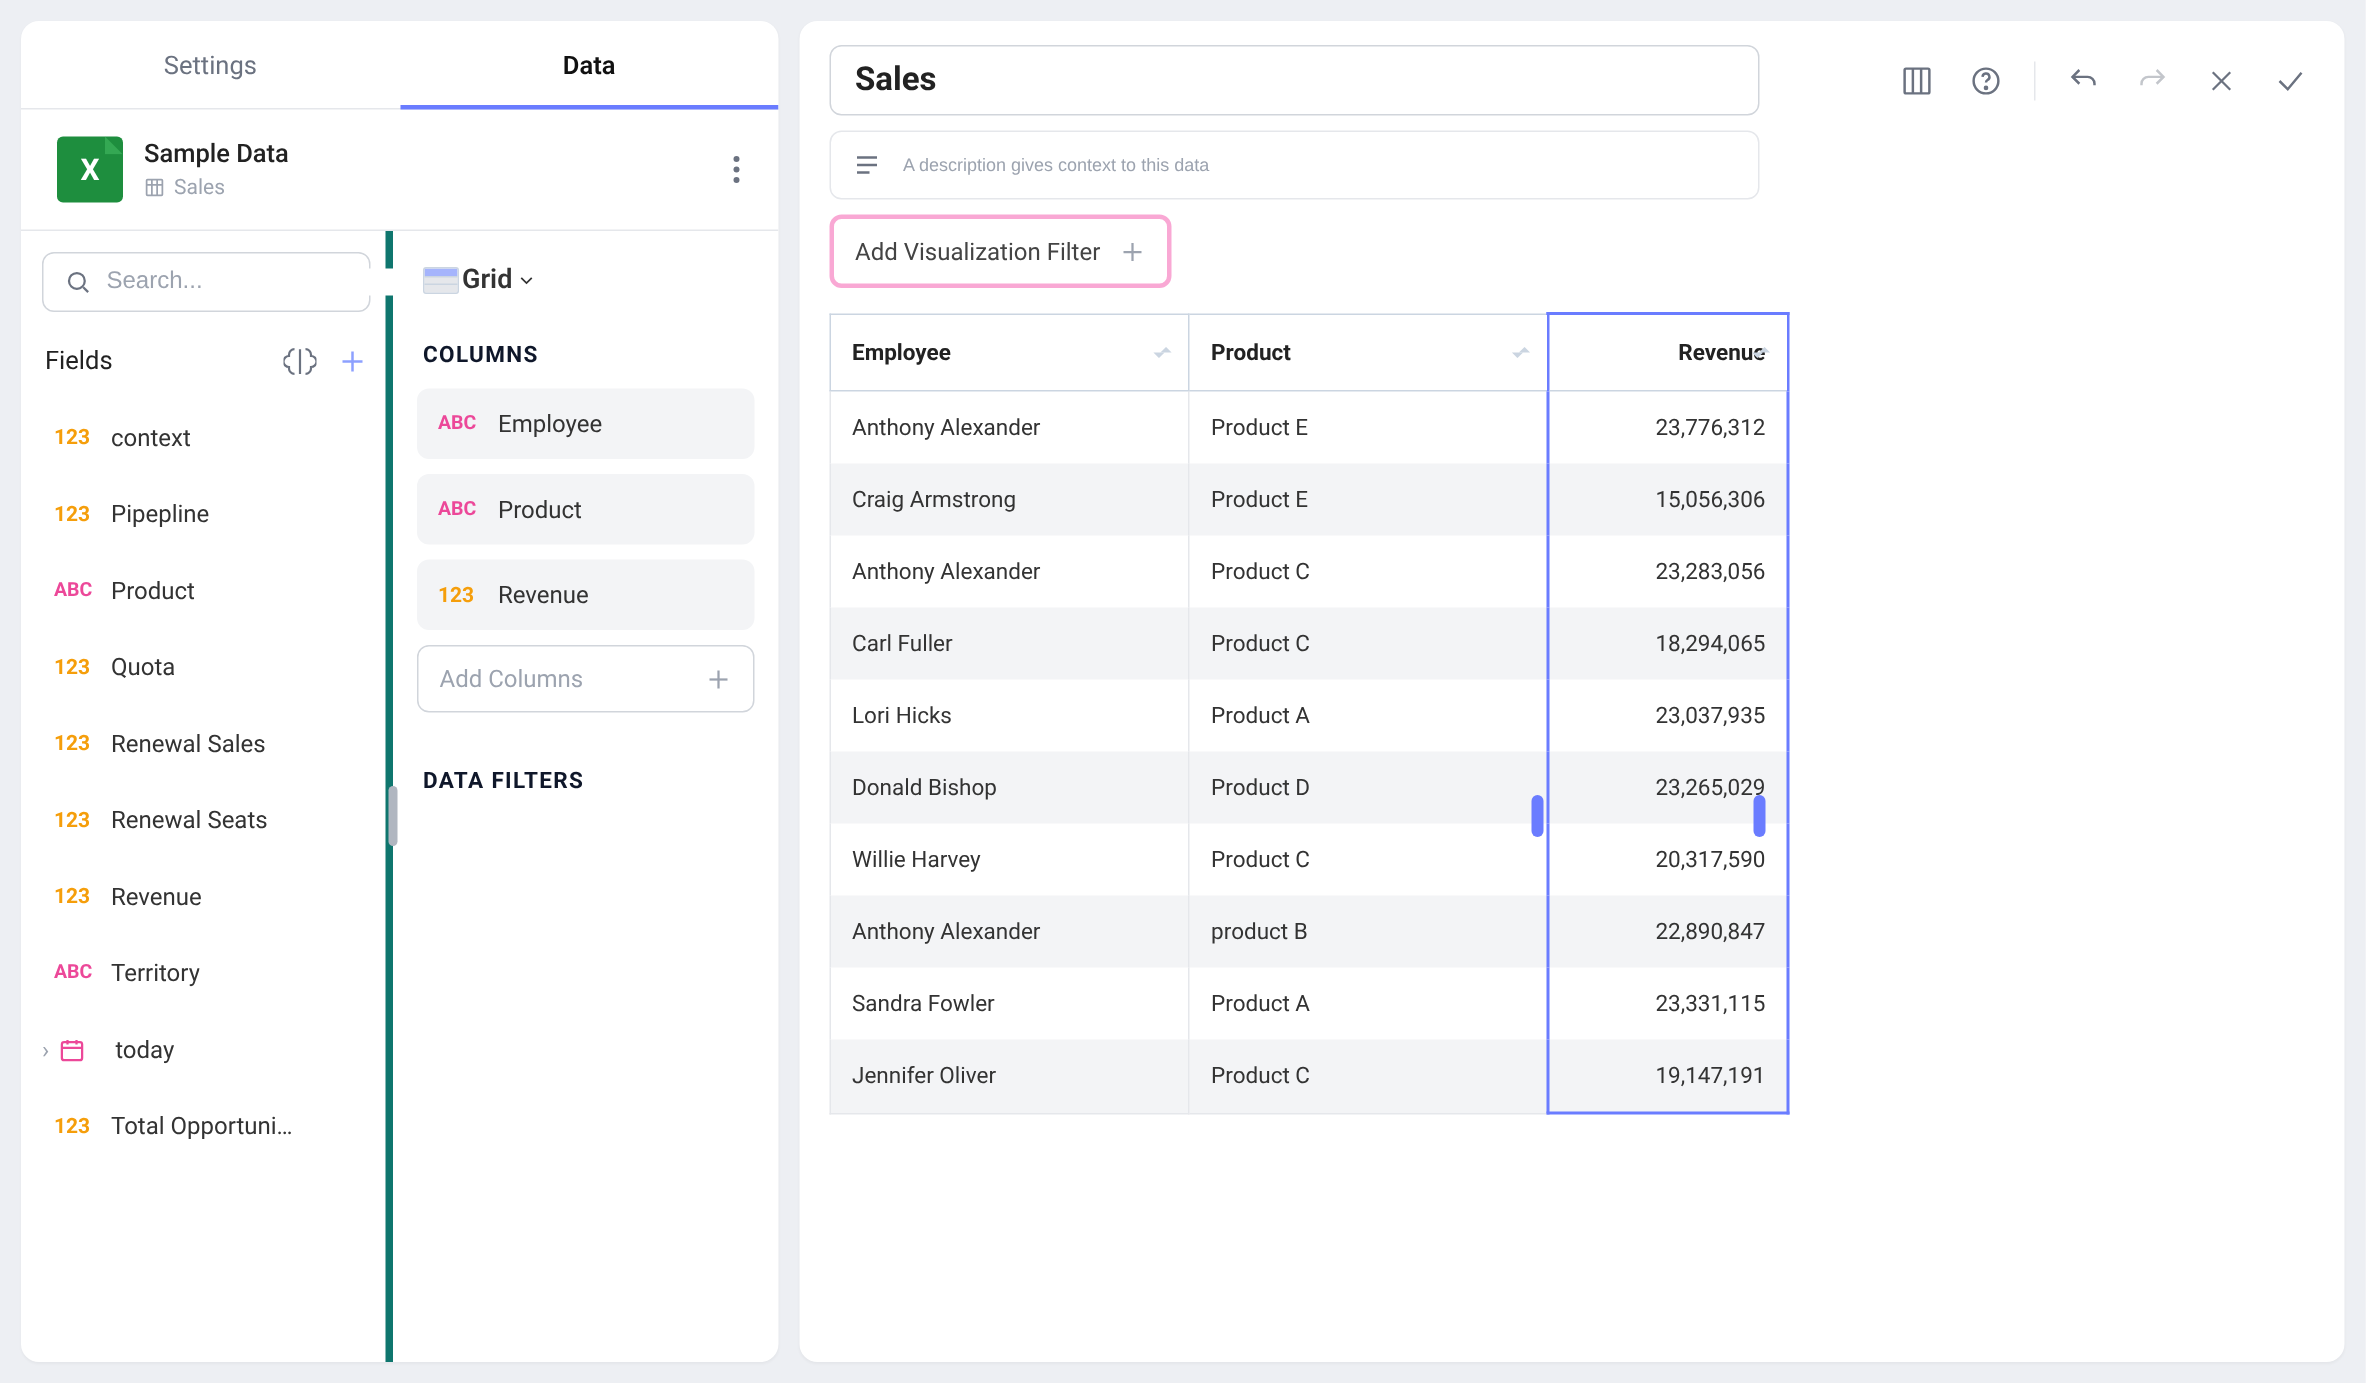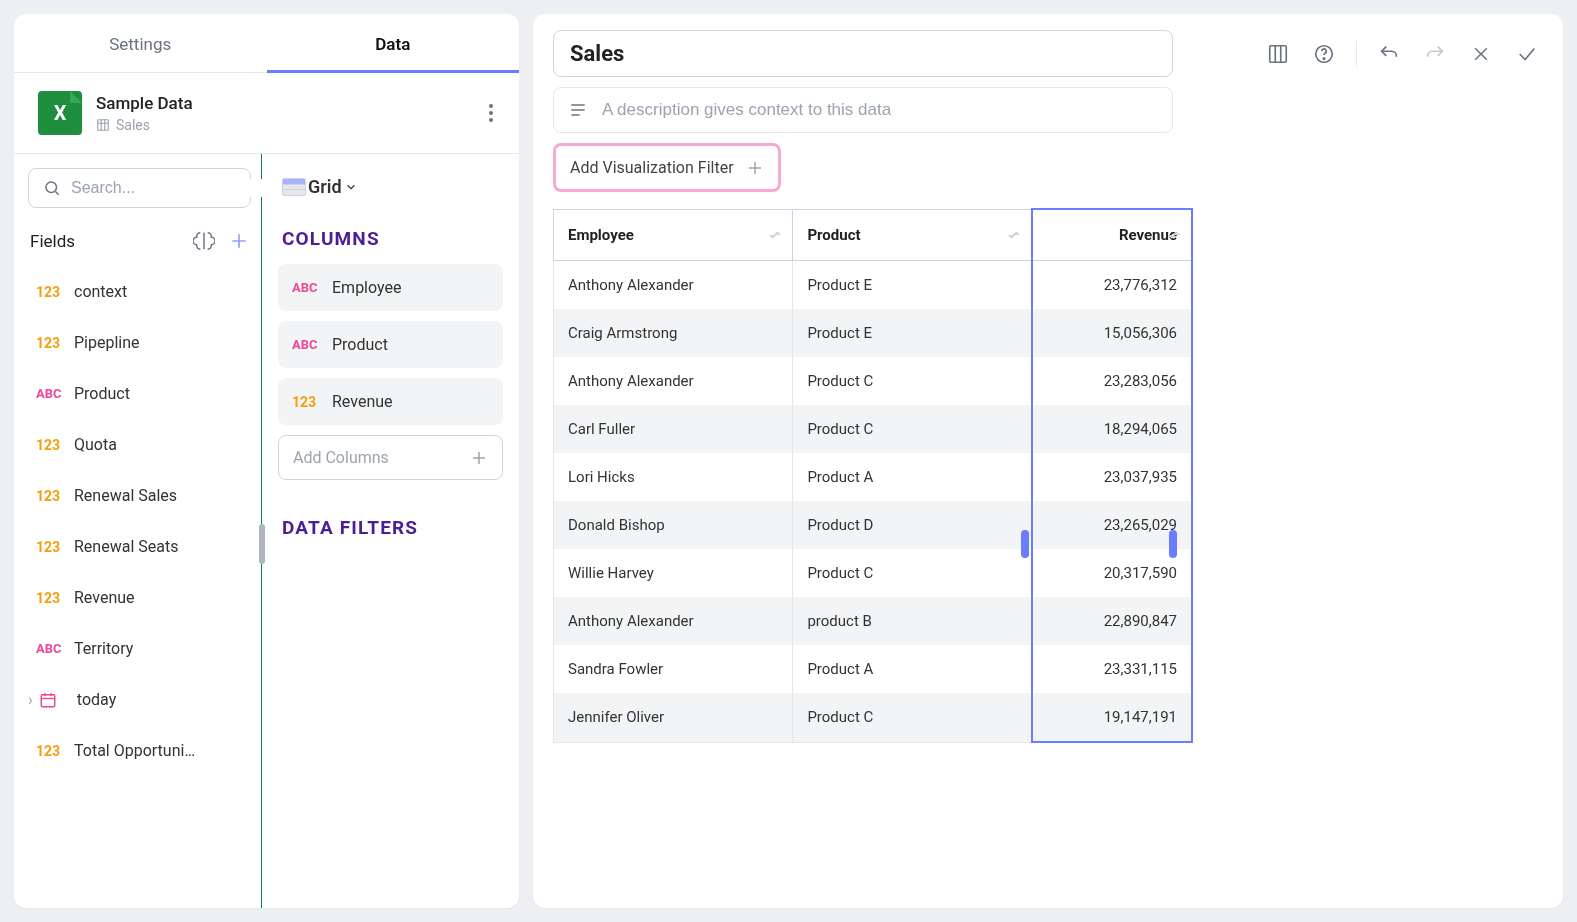--- a/index.html
+++ b/index.html
@@ -92,21 +92,21 @@
     position: absolute;
     left: -14px;
     top: 230px;
     bottom: 60px;
     width: 6px;
     background: #b0b6c0;
     border-radius: 3px;
   }
   .fields-col {
     width: 248px;
-    border-right: 1px solid #0f766e;
+    border-right: 5px solid #0f766e;
     display: flex;
     flex-direction: column;
     padding: 14px 10px 0 14px;
   }
   .search-box {
     display: flex;
     align-items: center;
     gap: 10px;
     border: 1px solid #d1d5db;
     border-radius: 8px;
@@ -172,24 +172,24 @@
     position: relative;
   }
   .grid-glyph::before, .grid-glyph::after {
     content: "";
     position: absolute;
     background: #cbd5e1;
   }
   .grid-glyph::before { top: 33%; left: 0; right: 0; height: 1px; }
   .grid-glyph::after { top: 66%; left: 0; right: 0; height: 1px; }
   .col-sec-label {
-    font-size: 19px;
+    font-size: 15px;
     letter-spacing: 0.06em;
     font-weight: 700;
-    color: #4c1d95;
+    color: #0f172a;
     padding: 10px 4px 14px;
   }
   .chip {
     display: flex;
     align-items: center;
     gap: 12px;
     background: #f3f4f6;
     border-radius: 8px;
     padding: 14px 14px;
     margin-bottom: 10px;
@@ -253,21 +253,21 @@
     margin: 0 20px 10px 20px;
     border: 1px solid #e5e7eb;
     border-radius: 8px;
     padding: 12px 14px;
     display: flex;
     align-items: center;
     gap: 14px;
     width: 620px;
   }
   .desc-row input {
-    border: none; outline: none; flex: 1; font-size: 17px; color: #333;
+    border: none; outline: none; flex: 1; font-size: 12px; color: #333;
   }
   .desc-row input::placeholder { color: #9ca3af; }
   .filter-row { padding: 0 20px 16px; }
   .add-filter-btn {
     display: inline-flex; align-items: center; gap: 12px;
     border: 3px solid #f9a8d4;
     border-radius: 8px;
     padding: 12px 14px;
     font-size: 16px; color: #444;
     cursor: pointer;

